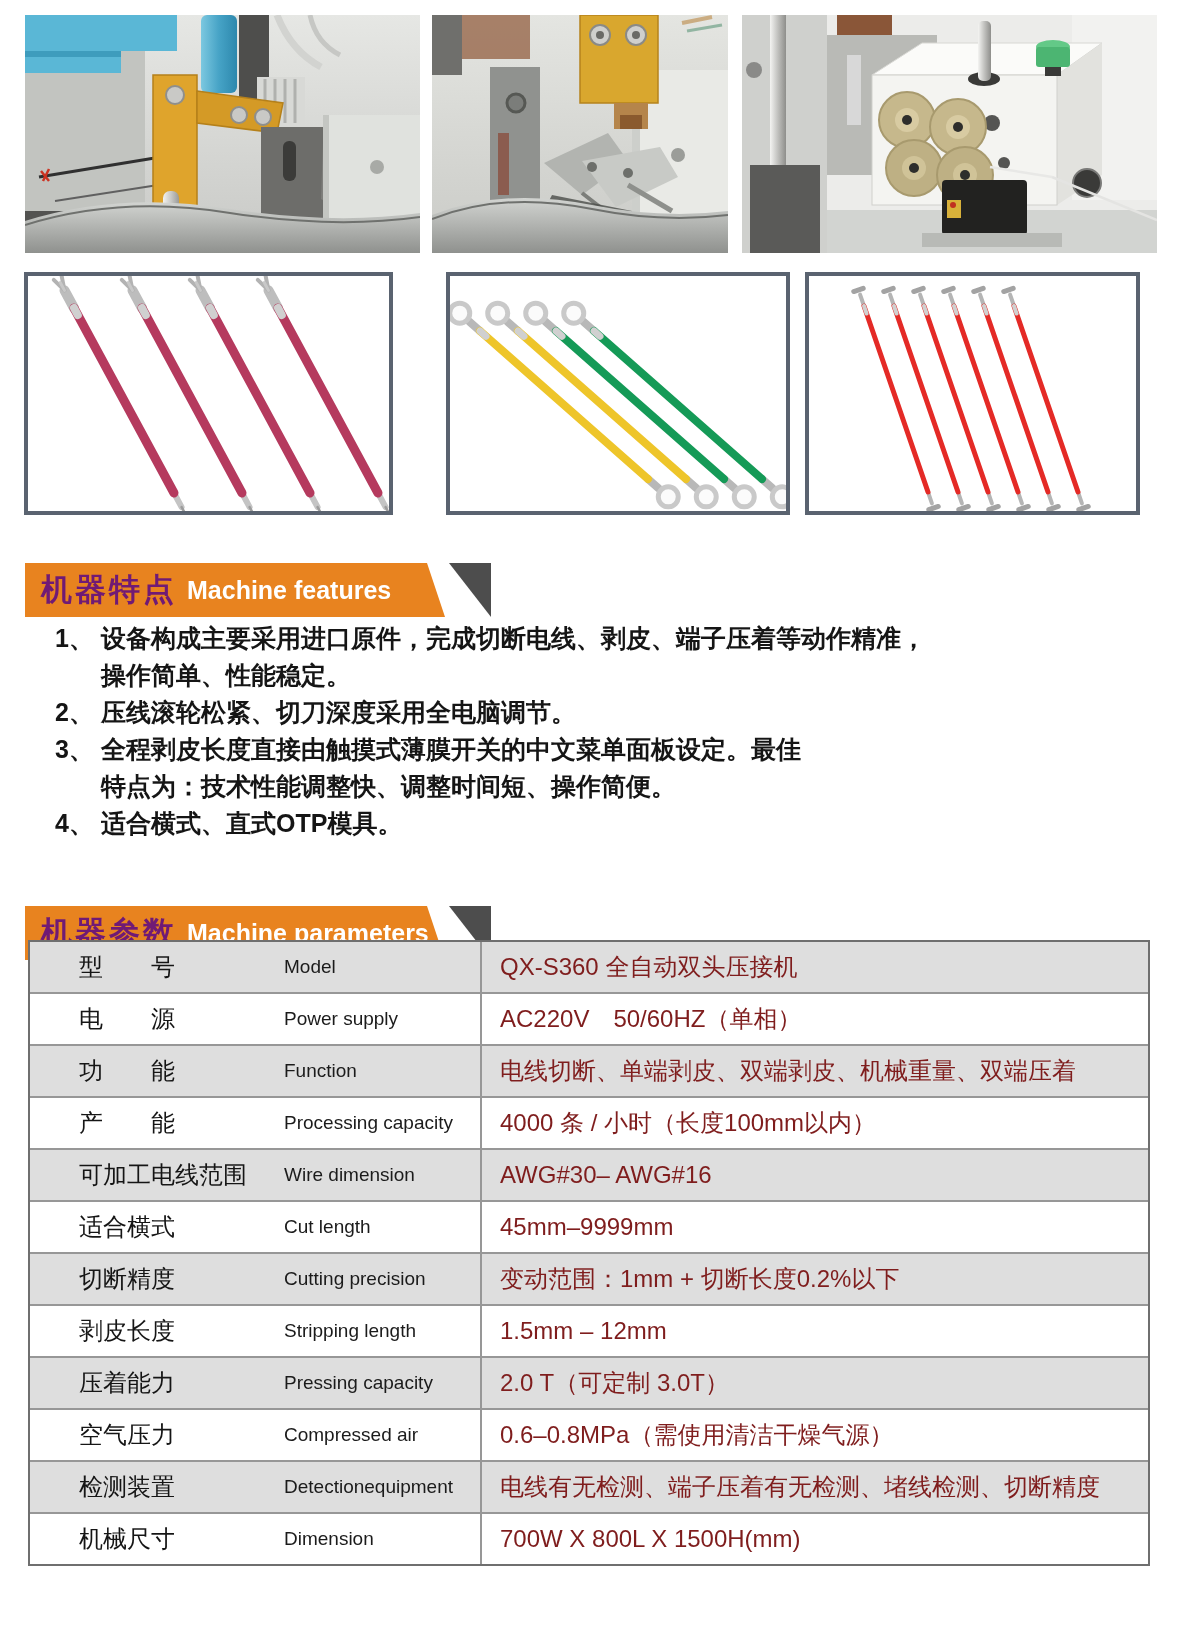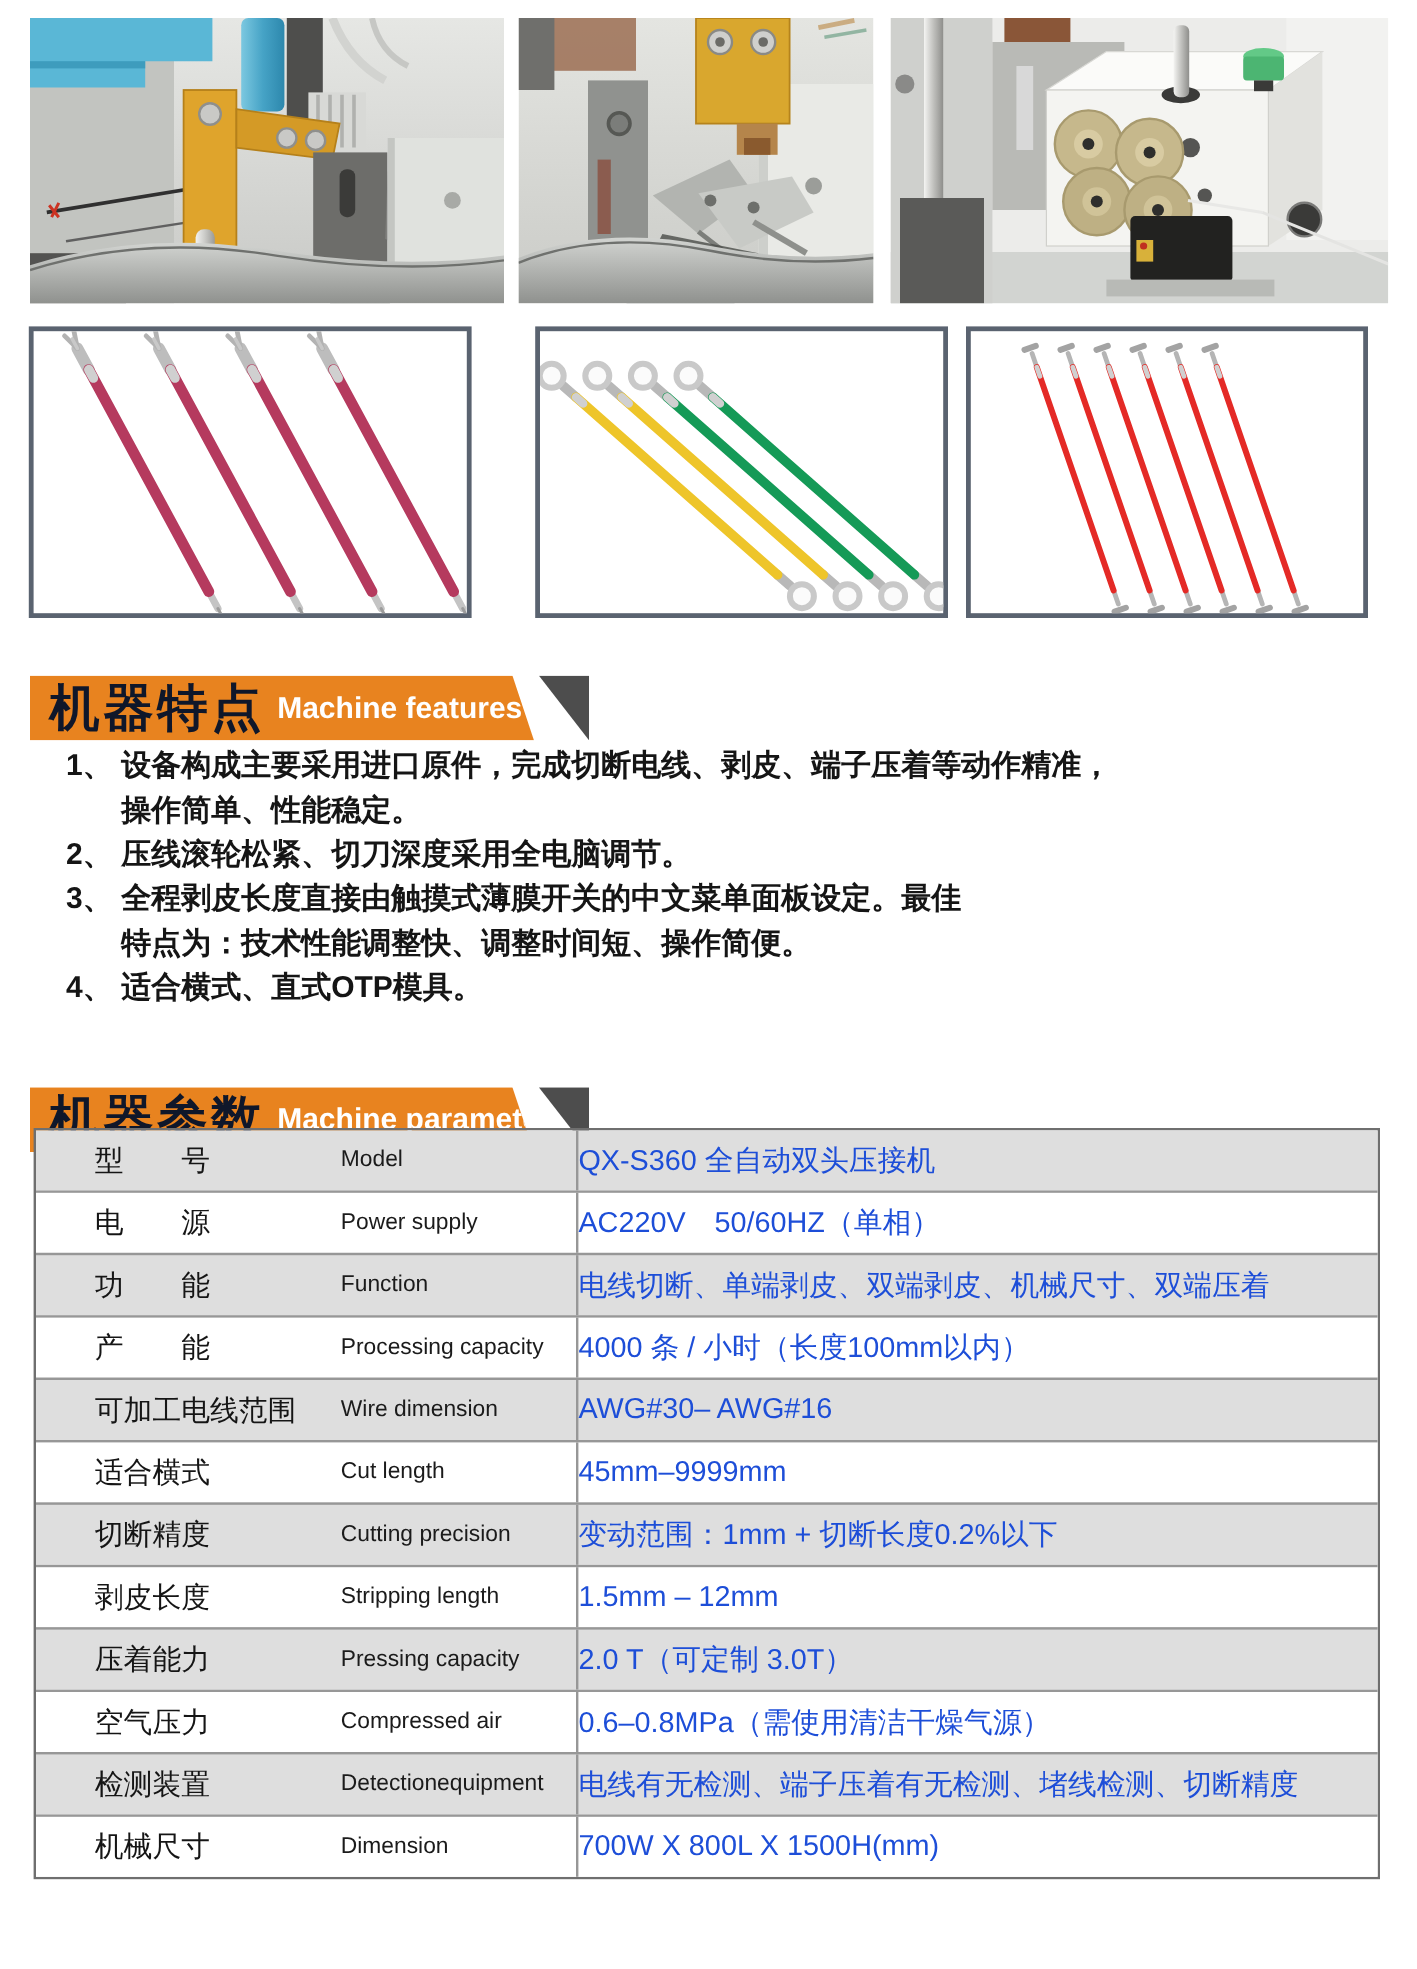--- a/index.html
+++ b/index.html
@@ -20,39 +20,39 @@
   #sample2{left:805px;width:335px;}
   .sample svg{display:block;width:100%;height:100%;}
 
   
   .banner{position:absolute;left:25px;width:480px;height:54px;}
   .banner-band{position:absolute;left:0;top:0;width:420px;height:54px;background:#e8831f;
                clip-path:polygon(0 0,calc(100% - 18px) 0,100% 100%,0 100%);
                display:flex;align-items:center;padding-left:16px;box-sizing:border-box;gap:10px;}
   .banner-tri{position:absolute;left:424px;top:0;width:42px;height:54px;background:#4d4d4d;
               clip-path:polygon(0 0,100% 0,100% 100%);}
-  .banner-zh{font-size:42px;font-weight:bold;color:#0f172a;letter-spacing:3px;white-space:pre;}
+  .banner-zh{font-size:31px;font-weight:bold;color:#701a75;letter-spacing:3px;white-space:pre;}
   .banner-en{font-size:25px;font-weight:bold;color:#fff;white-space:pre;}
 
   
   .features{position:absolute;left:55px;top:620px;width:1060px;}
   .f-line{display:flex;font-size:25px;line-height:37px;font-weight:600;color:#151515;}
   .f-bullet{width:46px;flex:none;white-space:pre;}
   .f-text{white-space:pre;}
 
   
   .p-table{position:absolute;left:28px;top:940px;width:1122px;border:2px solid #6f6f6f;box-sizing:border-box;}
   .p-row{display:flex;height:50px;align-items:stretch;border-top:2px solid #979797;background:#fff;}
   .p-table .p-row:first-of-type{border-top:none;}
   .p-table .p-row:nth-of-type(odd){background:#dedede;}
   .cell-label{width:405px;flex:none;display:flex;align-items:center;padding-left:2px;
               border-right:2px solid #979797;box-sizing:border-box;margin-left:47px;}
   .lab-zh{width:205px;flex:none;font-size:24px;color:#151515;white-space:pre;}
   .lab-en{font-size:19px;color:#1b1b1b;white-space:pre;}
-  .cell-value{flex:1;display:flex;align-items:center;font-size:24px;color:#1d4ed8;white-space:pre;}
+  .cell-value{flex:1;display:flex;align-items:center;padding-left:18px;font-size:24px;color:#7f1d1d;white-space:pre;}
 </style>
 </head>
 <body>
 
 <div class="page">
 
   <div class="photo" id="photo1">
     <svg viewBox="0 0 395 238" width="395" height="238">
       <defs>
         <linearGradient id="p1bg" x1="0" y1="0" x2="0" y2="1">
@@ -376,21 +376,21 @@
           <span class="lab-en">Power supply</span>
         </div>
         <div class="cell-value">AC220V　50/60HZ（单相）</div>
       </div>
 
       <div class="p-row">
         <div class="cell-label">
           <span class="lab-zh">功　　能</span>
           <span class="lab-en">Function</span>
         </div>
-        <div class="cell-value">电线切断、单端剥皮、双端剥皮、机械尺寸、双端压着</div>
+        <div class="cell-value">电线切断、单端剥皮、双端剥皮、机械重量、双端压着</div>
       </div>
 
       <div class="p-row">
         <div class="cell-label">
           <span class="lab-zh">产　　能</span>
           <span class="lab-en">Processing capacity</span>
         </div>
         <div class="cell-value">4000 条 / 小时（长度100mm以内）</div>
       </div>
 

